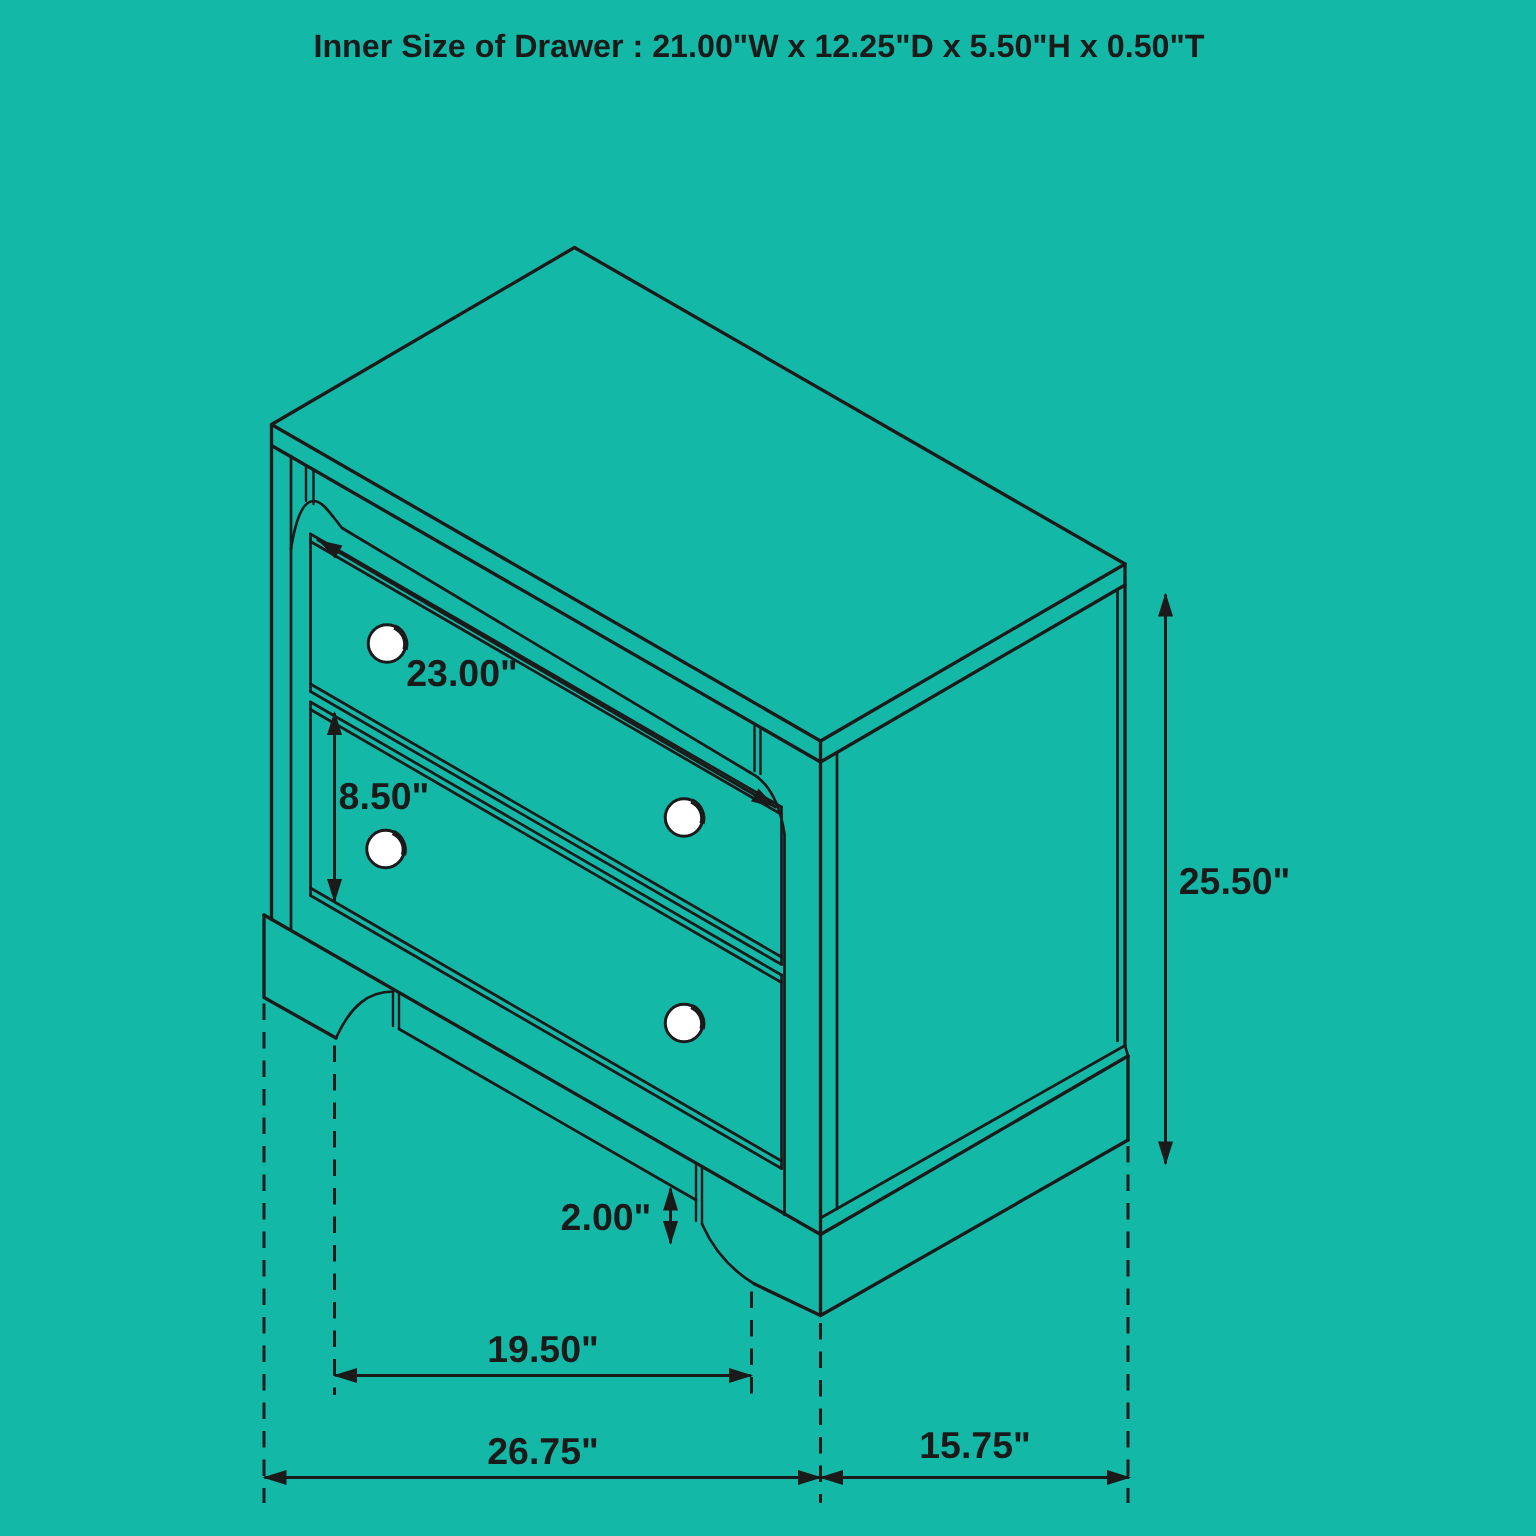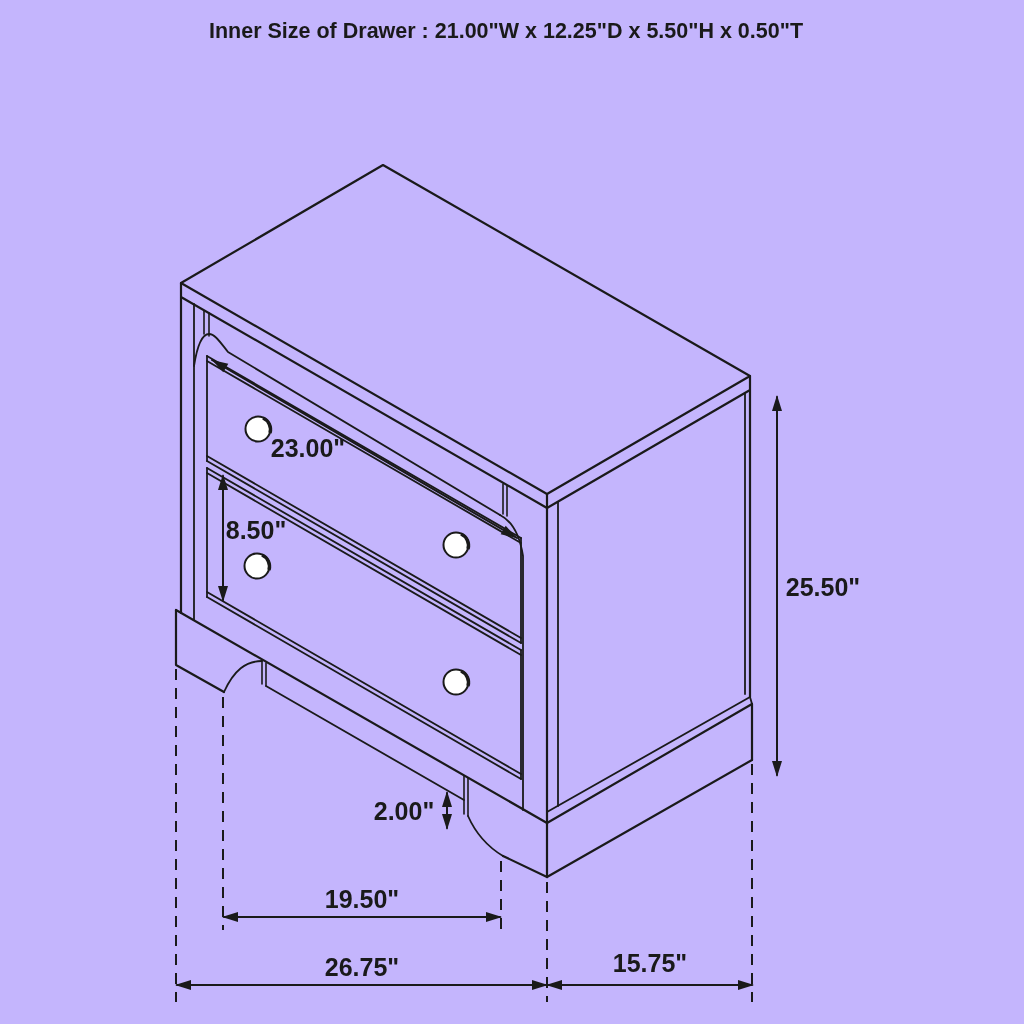--- a/index.html
+++ b/index.html
@@ -1,16 +1,16 @@
 <!DOCTYPE html>
 <html><head>
 <meta charset="utf-8">
 <style>
   html,body{margin:0;padding:0;background:#ffffff;}
-  #stage{position:relative;width:1024px;height:1024px;background:#c4b5fd;overflow:hidden;
+  #stage{position:relative;width:1024px;height:1024px;background:#14b8a6;overflow:hidden;
          font-family:"Liberation Sans", sans-serif;}
   svg{display:block;}
   .outline{fill:none;stroke:#1a1a1a;stroke-width:2.2;stroke-linejoin:round;stroke-linecap:round;}
   .detail{fill:none;stroke:#1a1a1a;stroke-width:1.8;stroke-linejoin:round;stroke-linecap:round;}
   .seam{fill:none;stroke:#1a1a1a;stroke-width:1.6;stroke-linecap:round;}
   .dim{fill:none;stroke:#1a1a1a;stroke-width:2;stroke-linecap:round;}
   .ext{fill:none;stroke:#1a1a1a;stroke-width:2;stroke-dasharray:11 8;}
   .head{fill:#1a1a1a;stroke:none;}
   .knob{fill:#ffffff;stroke:#1a1a1a;stroke-width:2;}
   .knobshade{fill:none;stroke:#1a1a1a;stroke-width:3.5;}

